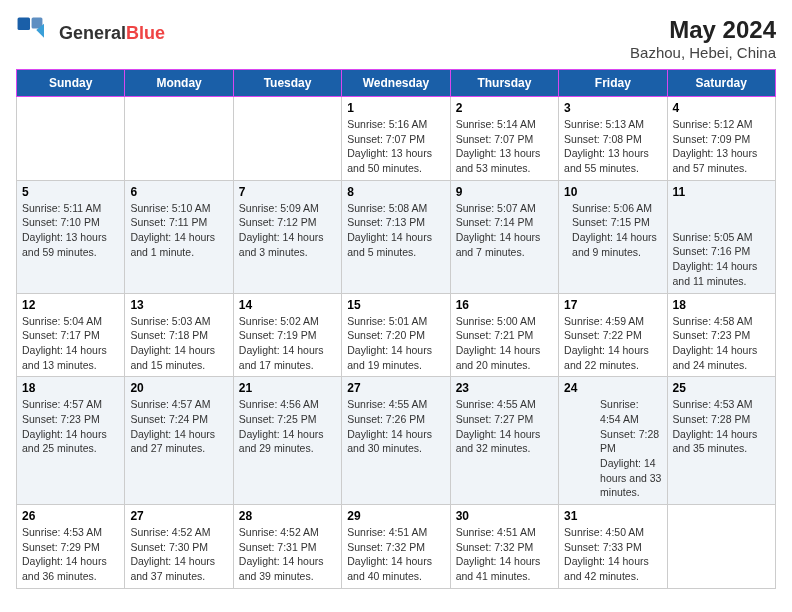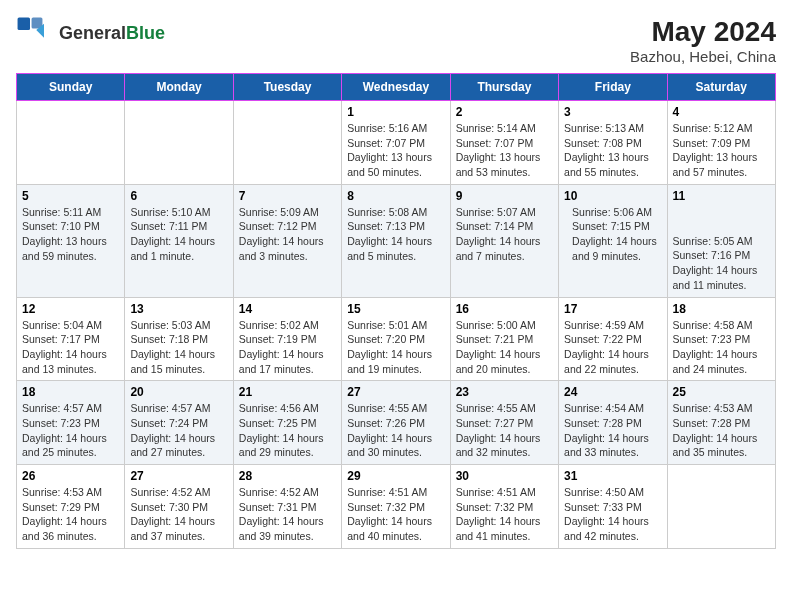--- a/index.html
+++ b/index.html
@@ -22,31 +22,31 @@
       gap: 15px;
     }
     .logo-text-general {
       font-size: 18px;
       font-weight: bold;
       color: #333;
     }
     .logo-text-blue {
       font-size: 18px;
       font-weight: bold;
-      color: #15803d;
+      color: #ef4444;
     }
     .logo-icon {
       width: 28px;
       height: 28px;
     }
     .title-area {
       text-align: right;
     }
     .month-title {
-      font-size: 28px;
+      font-size: 24px;
       font-weight: bold;
       color: #222;
     }
     .location-title {
       font-size: 15px;
       color: #444;
     }
     .calendar-table {
       width: 100%;
       border-collapse: collapse;
@@ -275,21 +275,21 @@
 Daylight: 14 hours and 30 minutes.</div>
         </td>
         <td>
           <span class="day-number">23</span>
           <div class="day-info" style="white-space: pre-line;">Sunrise: 4:55 AM
 Sunset: 7:27 PM
 Daylight: 14 hours and 32 minutes.</div>
         </td>
         <td>
           <span class="day-number">24</span>
-          <div class="day-info" style="white-space: pre-line;">Sunrise: 4:54 AM
+          <div class="day-info" style="white-space: pre-line; margin-left: 36px;">Sunrise: 4:54 AM
 Sunset: 7:28 PM
 Daylight: 14 hours and 33 minutes.</div>
         </td>
         <td>
           <span class="day-number">25</span>
           <div class="day-info" style="white-space: pre-line;">Sunrise: 4:53 AM
 Sunset: 7:28 PM
 Daylight: 14 hours and 35 minutes.</div>
         </td>
       </tr>

